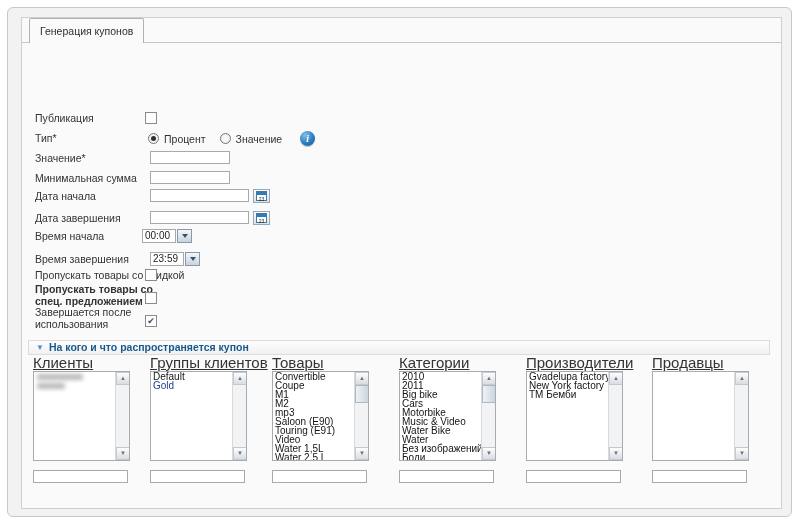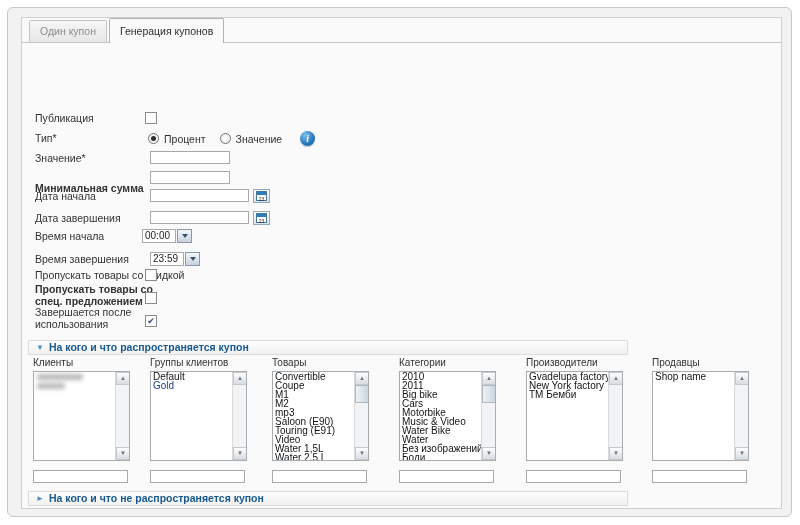--- a/index.html
+++ b/index.html
@@ -25,62 +25,61 @@
   .rlbl{font-size:10.5px;color:#333;margin:0 14px 0 5px;}
   .info{width:15px;height:15px;border-radius:50%;background:radial-gradient(circle at 35% 28%,#7fc0ee,#2a7cc0 55%,#155a8f);color:#fff;font-family:"Liberation Serif",serif;font-style:italic;font-weight:bold;font-size:10px;text-align:center;line-height:15px;margin-left:4px;cursor:pointer;box-shadow:0 1px 1px rgba(0,0,0,.25);}
   .calbtn{position:absolute;width:17px;height:14px;border:1px solid #93a8bb;background:linear-gradient(#fefefe,#d9e3ea);display:flex;align-items:center;justify-content:center;cursor:pointer;}
   .calico{display:block;width:11px;height:10px;background:#ffffff;border:1px solid #46789c;position:relative;}
   .calico::before{content:"";position:absolute;top:0;left:0;right:0;height:3px;background:#2e7cba;}
   .calday{display:block;font-size:5px;line-height:6px;padding-top:4px;text-align:center;color:#222;font-family:"Liberation Sans",sans-serif;}
   .selwrap{position:absolute;display:flex;align-items:stretch;height:14px;}
   .selval{width:34px;border:1px solid #a9a9a9;background:#fff;font-size:10px;line-height:12px;padding:0 2px;color:#222;}
   .selbtn{width:15px;margin-left:1px;border:1px solid #8a98a8;background:linear-gradient(#f3f7fa,#c8d3df);display:flex;align-items:center;justify-content:center;cursor:pointer;}
   .selbtn::after{content:"";border-left:3px solid transparent;border-right:3px solid transparent;border-top:4px solid #39506b;}
-  .shdr{position:absolute;left:6px;width:600px;height:15px;background:linear-gradient(#fdfdfd,#f1f1f1);border:1px solid #dcdcdc;font-weight:bold;font-size:10.5px;color:#17598e;line-height:13px;padding-left:7px;cursor:pointer;}
+  .shdr{position:absolute;left:6px;width:742px;height:15px;background:linear-gradient(#fdfdfd,#f1f1f1);border:1px solid #dcdcdc;font-weight:bold;font-size:10.5px;color:#17598e;line-height:13px;padding-left:7px;cursor:pointer;}
   .arr{color:#4a90c8;font-size:8px;margin-right:5px;vertical-align:1px;}
-  .collbl{position:absolute;font-size:10px;color:#333;line-height:11px;white-space:nowrap;}
+  .collbl{position:absolute;font-size:15px;color:#333;line-height:11px;white-space:nowrap;text-decoration:underline;}
   .listbox{position:absolute;width:97px;height:90px;background:#ffffff;border:1px solid #a5acb2;overflow:hidden;cursor:pointer;}
   .opts{position:absolute;left:0;top:0;right:14px;bottom:0;overflow:hidden;}
   .opt{font-size:10px;line-height:9px;padding-left:2px;color:#141414;white-space:nowrap;}
   .opt.sel{color:#1d3f8f;}
   .blurb{height:6px;border-radius:2px;background:#8a8a8a;filter:blur(2px);opacity:.6;margin:2px 0 3px 3px;}
   .sbar{position:absolute;right:0;top:0;width:14px;height:100%;background:#f2f3f5;border-left:1px solid #dadada;}
   .sarr{position:absolute;left:0;width:14px;height:13px;background:linear-gradient(#fdfdfd,#d9dde2);border:1px solid #c3c9cf;color:#6a737c;font-size:6px;text-align:center;line-height:11px;cursor:pointer;}
   .sarr.up{top:0;}
   .sarr.dn{bottom:0;}
   .sthumb{position:absolute;left:0;top:13px;width:14px;height:18px;background:linear-gradient(90deg,#eef2f6,#ccd5dd);border:1px solid #aeb8c2;cursor:pointer;}
   .colinp{position:absolute;width:95px;height:13px;border:1px solid #a9a9a9;background:#fff;font-family:"Liberation Sans",sans-serif;font-size:10px;padding:0 2px;}
 </style>
 </head>
 <body>
 
 <div class="page">
   <div class="outer">
     <div class="panel">
       <div class="tabline"></div>
       <div class="tabs">
-        <div class="tab">Один купон</div>
         <div class="tab active">Генерация купонов</div>
       </div>
 
 
       <div id="form-area">
           <div class="mlbl" style="top: 95px;">Публикация</div>
           <span class="cb" style="left: 123px; top: 94px;"></span>
           <div class="mlbl" style="top: 115px;">Тип*</div>
           <span class="rgrp" style="left: 126px; top: 113px;">
             <span class="rd on"></span>
             <span class="rlbl">Процент</span>
             <span class="rd"></span>
             <span class="rlbl">Значение</span>
             <span class="info">i</span>
           </span>
           <div class="mlbl" style="top: 135px;">Значение*</div>
           <input class="inp" style="left: 128px; top: 133px; width: 80px;">
-          <div class="mlbl" style="top: 165px; font-weight: bold;">Минимальная сумма</div>
+          <div class="mlbl" style="top: 155px;">Минимальная сумма</div>
           <input class="inp" style="left: 128px; top: 153px; width: 80px;">
           <div class="mlbl" style="top: 173px;">Дата начала</div>
           <input class="inp" style="left: 128px; top: 171px; width: 99px;">
           <span class="calbtn" style="left: 231px; top: 171px;">
             <span class="calico">
               <span class="calday">23</span>
             </span>
           </span>
           <div class="mlbl" style="top: 195px;">Дата завершения</div>
           <input class="inp" style="left: 128px; top: 193px; width: 99px;">
@@ -186,29 +185,23 @@
               <div class="opt">ТМ Бемби</div>
             </div>
             <div class="sbar">
               <div class="sarr up">▲</div>
               <div class="sarr dn">▼</div>
             </div>
           </div>
           <input class="colinp" style="left: 504px; top: 452px;">
           <div class="collbl" style="left: 630px; top: 339px;">Продавцы</div>
           <div class="listbox" style="left: 630px; top: 353px;">
-            <div class="opts">
-              <div class="opt">Shop name</div>
-            </div>
             <div class="sbar">
               <div class="sarr up">▲</div>
               <div class="sarr dn">▼</div>
             </div>
           </div>
           <input class="colinp" style="left: 630px; top: 452px;">
         </div>
 
-      <div class="shdr" style="top:473px">
-        <span class="arr">►</span><span>На кого и что не распространяется купон</span>
-      </div>
     </div>
   </div>
 </div>
 
 </body></html>

